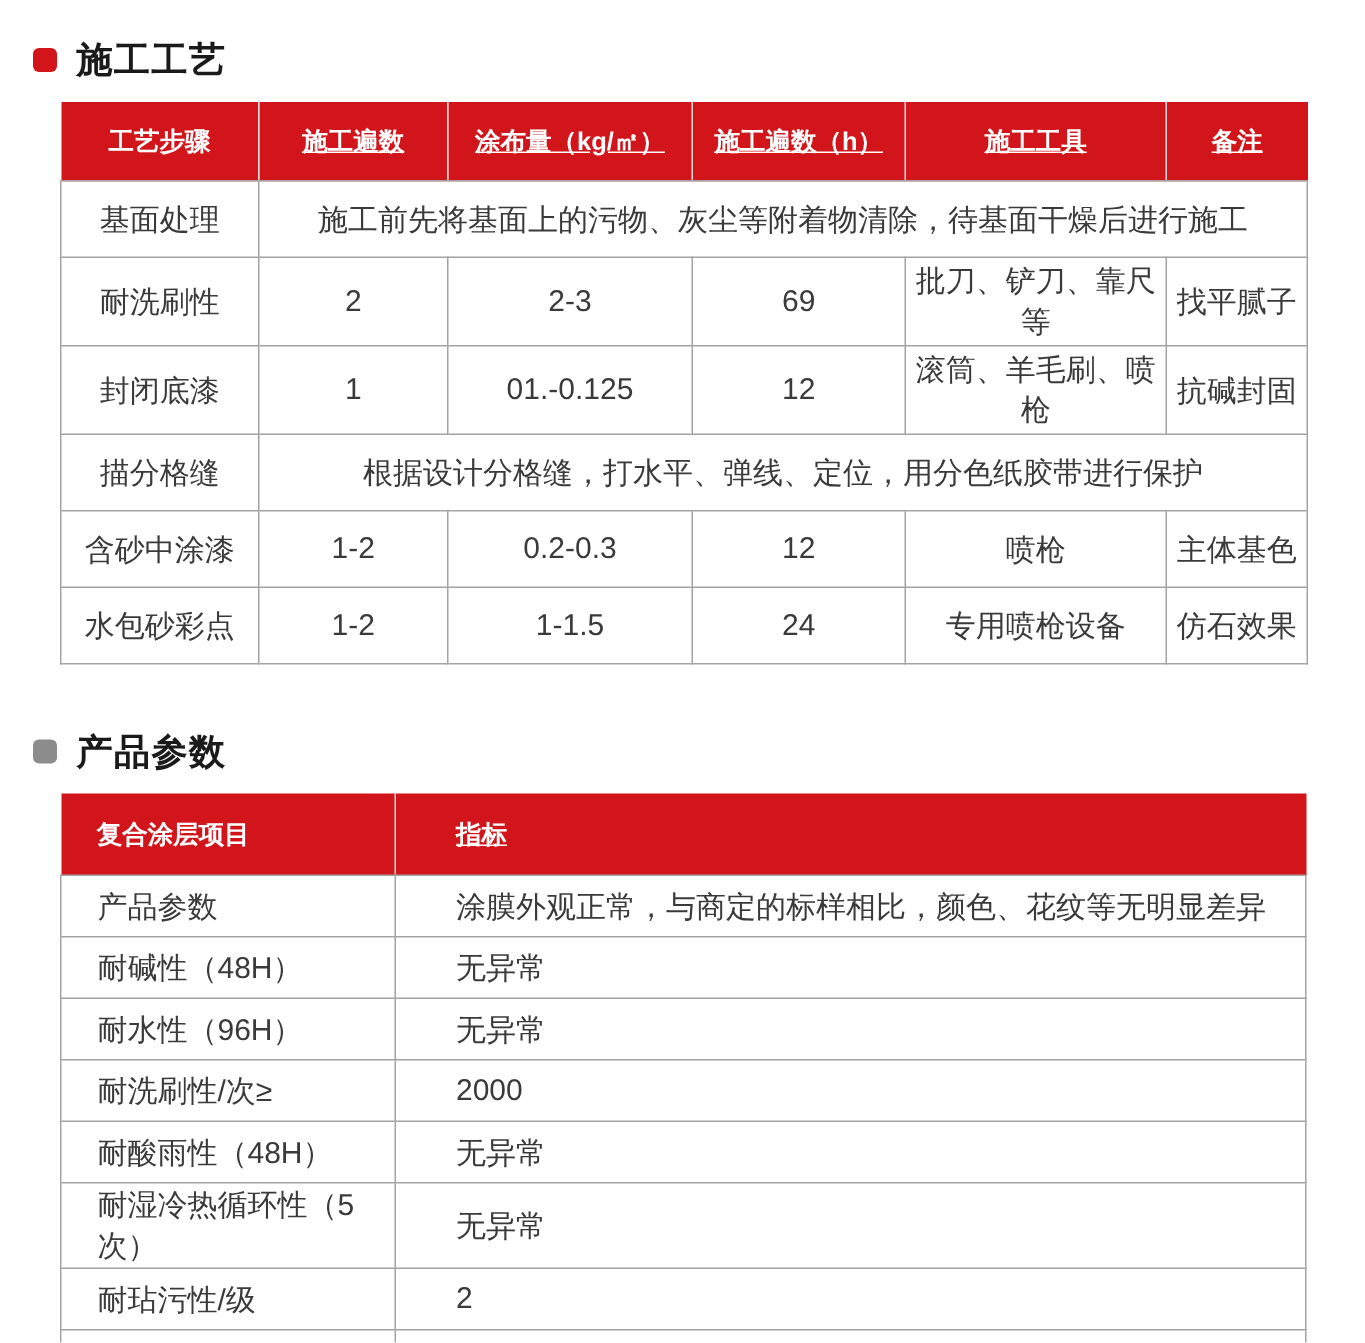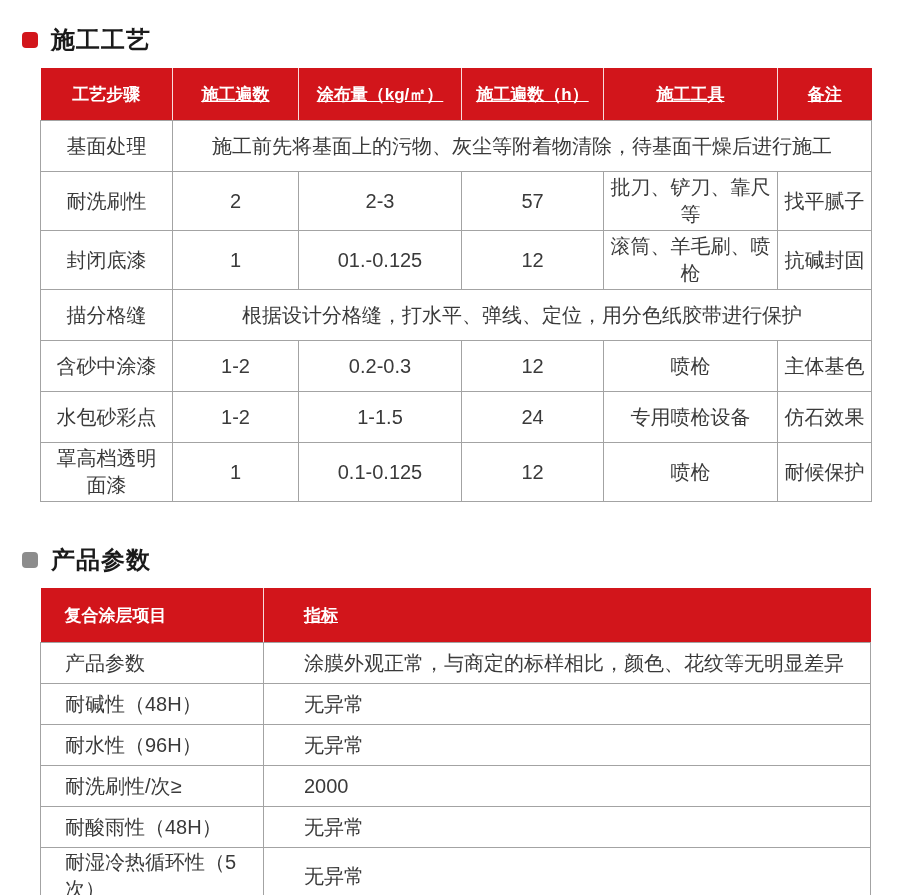--- a/index.html
+++ b/index.html
@@ -94,21 +94,21 @@
     </thead>
     <tbody>
       <tr>
         <td>基面处理</td>
         <td colspan="5">施工前先将基面上的污物、灰尘等附着物清除，待基面干燥后进行施工</td>
       </tr>
       <tr>
         <td>耐洗刷性</td>
         <td>2</td>
         <td>2-3</td>
-        <td>57</td>
+        <td>69</td>
         <td>批刀、铲刀、靠尺等</td>
         <td>找平腻子</td>
       </tr>
       <tr>
         <td>封闭底漆</td>
         <td>1</td>
         <td>01.-0.125</td>
         <td>12</td>
         <td>滚筒、羊毛刷、喷枪</td>
         <td>抗碱封固</td>
@@ -125,28 +125,20 @@
         <td>喷枪</td>
         <td>主体基色</td>
       </tr>
       <tr>
         <td>水包砂彩点</td>
         <td>1-2</td>
         <td>1-1.5</td>
         <td>24</td>
         <td>专用喷枪设备</td>
         <td>仿石效果</td>
-      </tr>
-      <tr>
-        <td>罩高档透明面漆</td>
-        <td>1</td>
-        <td>0.1-0.125</td>
-        <td>12</td>
-        <td>喷枪</td>
-        <td>耐候保护</td>
       </tr>
     </tbody>
   </table>
 
   <div class="section-header">
     <span class="bullet gray"></span>
     <span class="section-title">产品参数</span>
   </div>
 
   <table class="param-table">

